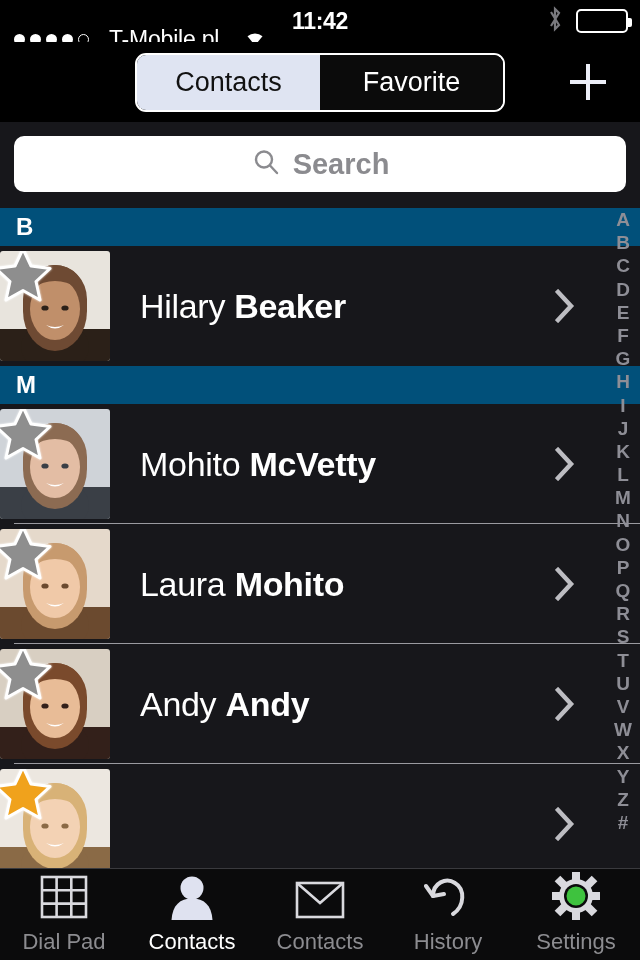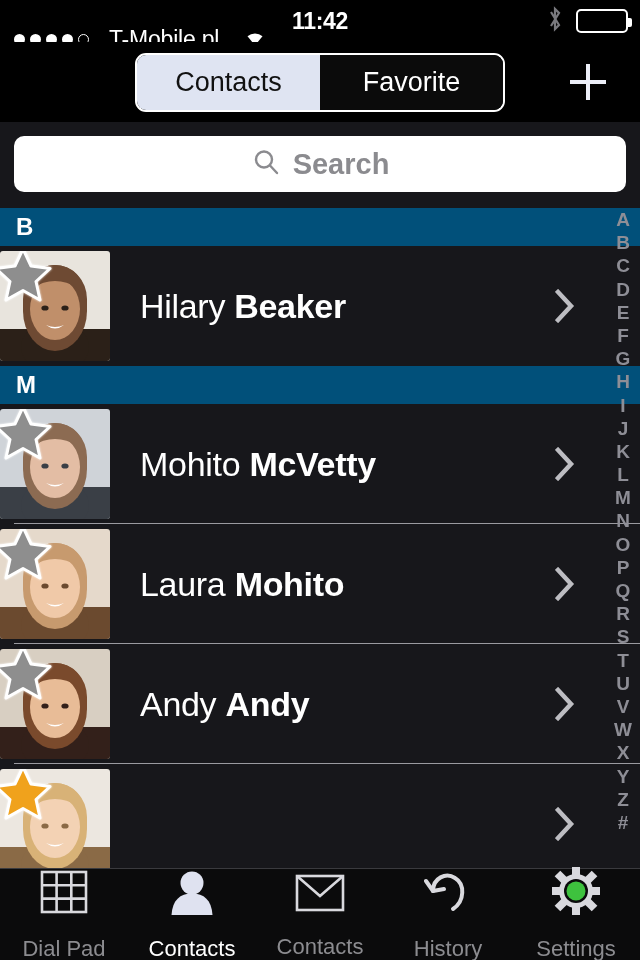--- a/index.html
+++ b/index.html
@@ -115,21 +115,21 @@
   }
 
   
   .tabbar{
     position:absolute; left:0; bottom:0; width:640px; height:92px;
     background:#0b0b0c; border-top:1px solid #3a3a3e;
     display:flex; align-items:center;
   }
   .tab{
     flex:1; display:flex; flex-direction:column; align-items:center;
-    gap:21px; cursor:pointer; height:100%;
+    justify-content:center; gap:9px; cursor:pointer; height:100%;
   }
   .tab .ico{ height:46px; display:flex; align-items:flex-end; }
   .tab .lbl{ font-size:22px; color:#8c8c90; }
   .tab.active .lbl{ color:#fff; }
 </style>
 </head>
 <body>
 
 <div id="app">
 

